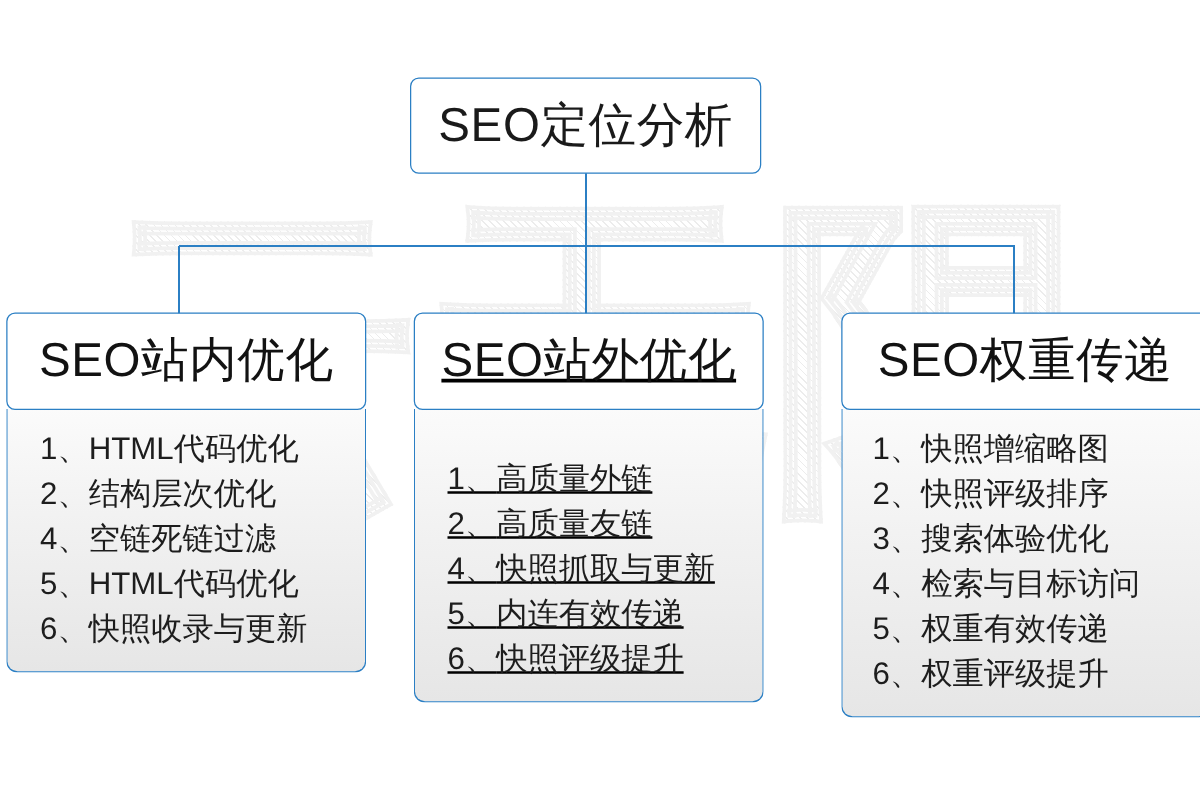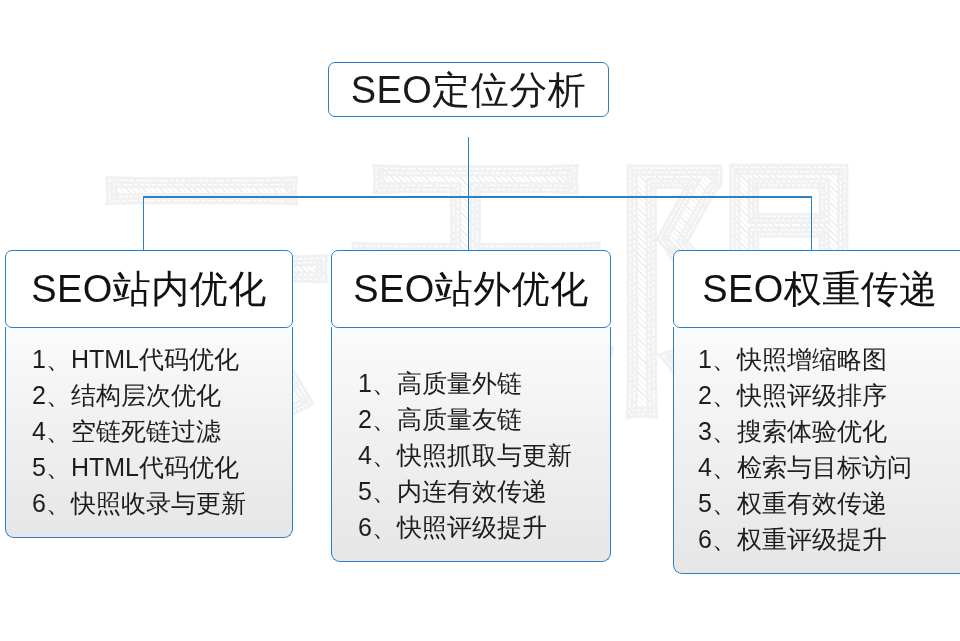--- a/index.html
+++ b/index.html
@@ -69,21 +69,21 @@
     position: absolute;
     z-index: 2;
     box-sizing: border-box;
   }
 
   
   .root-box {
     left: 328px;
     top: 62px;
     width: 281px;
-    height: 55px;
+    height: 77px;
     border: 1.4px solid #2b7fc4;
     border-radius: 7px;
     background: #ffffff;
     display: flex;
     align-items: center;
     justify-content: center;
   }
   .root-label {
     font-size: 38px;
     color: #1a1a1a;
@@ -92,21 +92,21 @@
   }
 
   
   .column {
     position: absolute;
     z-index: 2;
     box-sizing: border-box;
     border-radius: 14px;
   }
   .col-1 { left: 5px;   top: 250px; width: 288px; }
-  .col-2 { left: 331px; top: 250px; width: 280px; }
+  .col-2 { left: 331px; top: 250px; width: 280px; text-decoration: underline; }
   .col-3 { left: 673px; top: 250px; width: 294px; }
 
   .col-header {
     box-sizing: border-box;
     height: 78px;
     border: 1.4px solid #2b7fc4;
     border-radius: 7px;
     background: #ffffff;
     display: flex;
     align-items: center;

